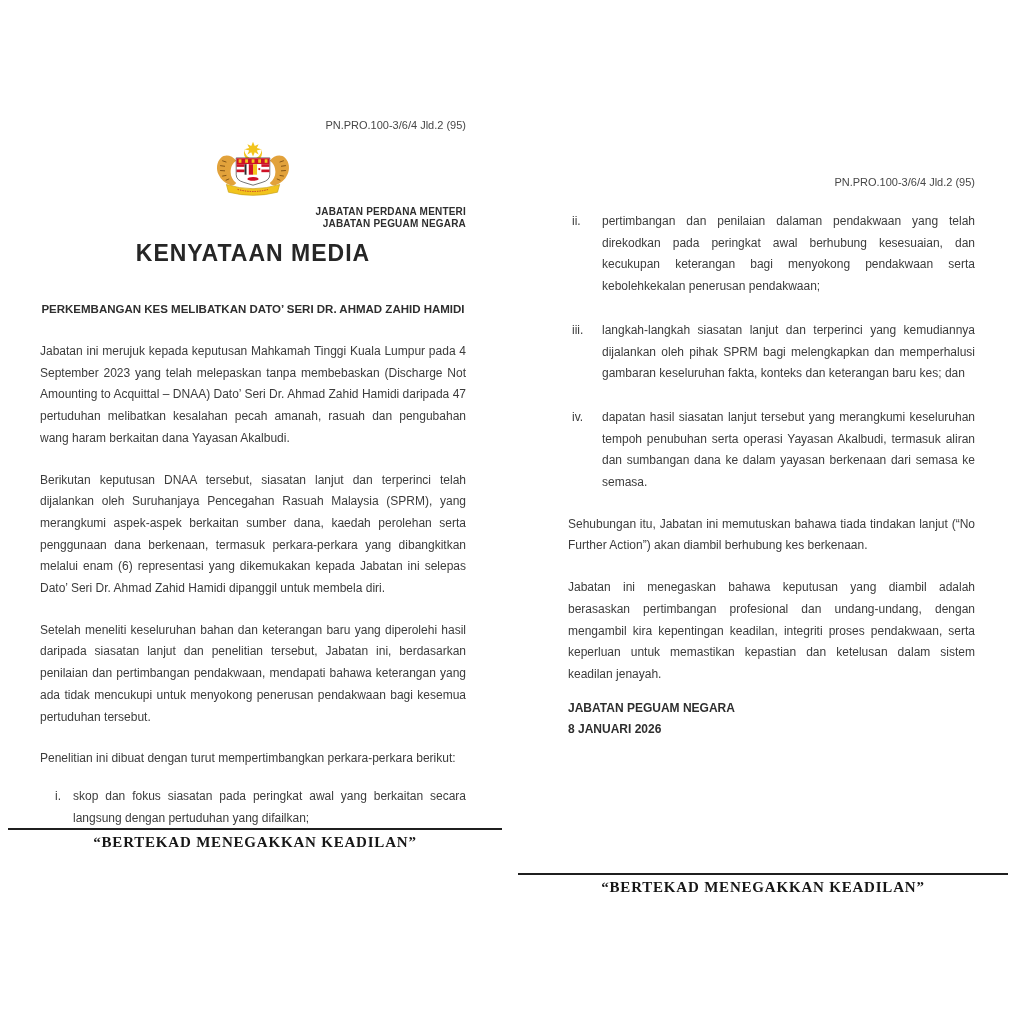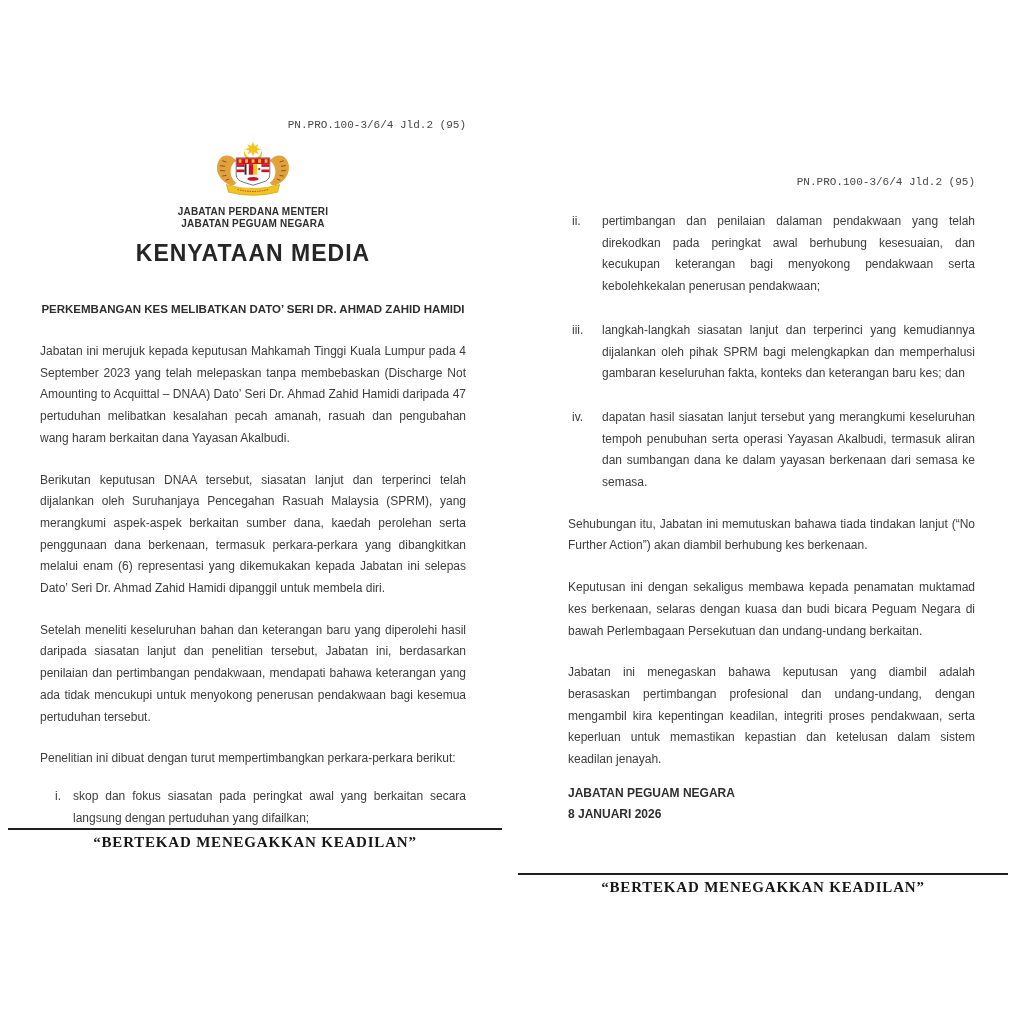--- a/index.html
+++ b/index.html
@@ -13,26 +13,25 @@
   }
   .page-col { position: absolute; }
   #page1-content { left: 40px; top: 119px; width: 426px; }
   #page2-content { left: 568px; top: 176px; width: 407px; }
 
   .ref {
     font-size: 11px;
     line-height: 13px;
     text-align: right;
     color: #474747;
-    font-family: Liberation Mono, monospace;
   }
   .crest-wrap { text-align: center; margin-top: 9px; height: 59px; }
   .org {
     margin-top: 6px;
-    text-align: center;
+    text-align: right;
     font-weight: 700;
     font-size: 10px;
     line-height: 11.5px;
     color: #2e2e2e;
     letter-spacing: 0.2px;
   }
   .doc-title {
     margin-top: 11px;
     text-align: center;
     font-weight: 700;
@@ -180,21 +179,20 @@
   <div class="list-item">
     <span class="list-num">iii.</span>
     <span class="list-text">langkah-langkah siasatan lanjut dan terperinci yang kemudiannya dijalankan oleh pihak SPRM bagi melengkapkan dan memperhalusi gambaran keseluruhan fakta, konteks dan keterangan baru kes; dan</span>
   </div>
   <div class="list-item">
     <span class="list-num">iv.</span>
     <span class="list-text">dapatan hasil siasatan lanjut tersebut yang merangkumi keseluruhan tempoh penubuhan serta operasi Yayasan Akalbudi, termasuk aliran dan sumbangan dana ke dalam yayasan berkenaan dari semasa ke semasa.</span>
   </div>
 
   <p class="para after-list">Sehubungan itu, Jabatan ini memutuskan bahawa tiada tindakan lanjut (“No Further Action”) akan diambil berhubung kes berkenaan.</p>
-  <p class="para">Keputusan ini dengan sekaligus membawa kepada penamatan muktamad kes berkenaan, selaras dengan kuasa dan budi bicara Peguam Negara di bawah Perlembagaan Persekutuan dan undang-undang berkaitan.</p>
   <p class="para">Jabatan ini menegaskan bahawa keputusan yang diambil adalah berasaskan pertimbangan profesional dan undang-undang, dengan mengambil kira kepentingan keadilan, integriti proses pendakwaan, serta keperluan untuk memastikan kepastian dan ketelusan dalam sistem keadilan jenayah.</p>
 
   <div class="signoff">
     <div>JABATAN PEGUAM NEGARA</div>
     <div>8 JANUARI 2026</div>
   </div>
 </section>
 
 <div class="page-footer" id="page2-footer">
   <div class="footer-rule"></div>

